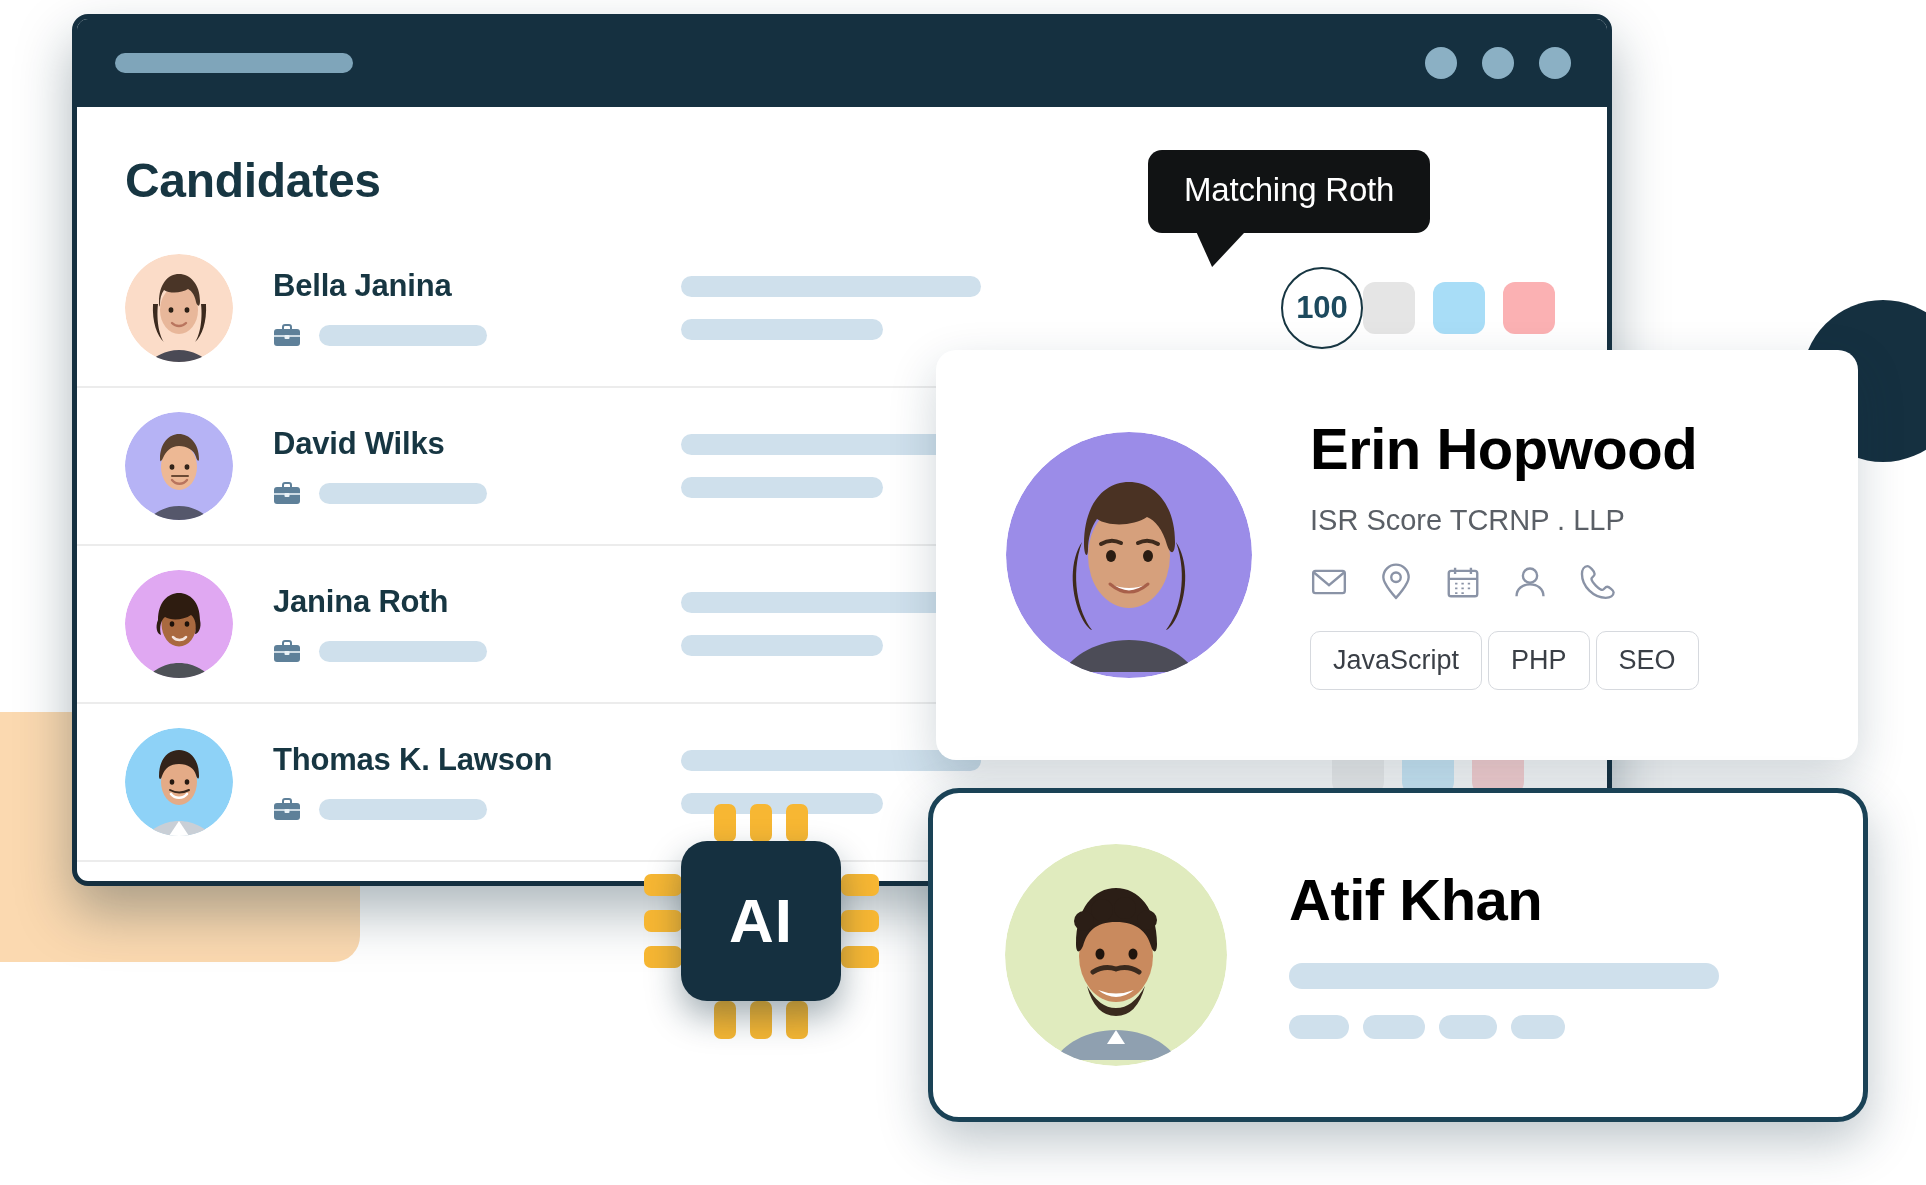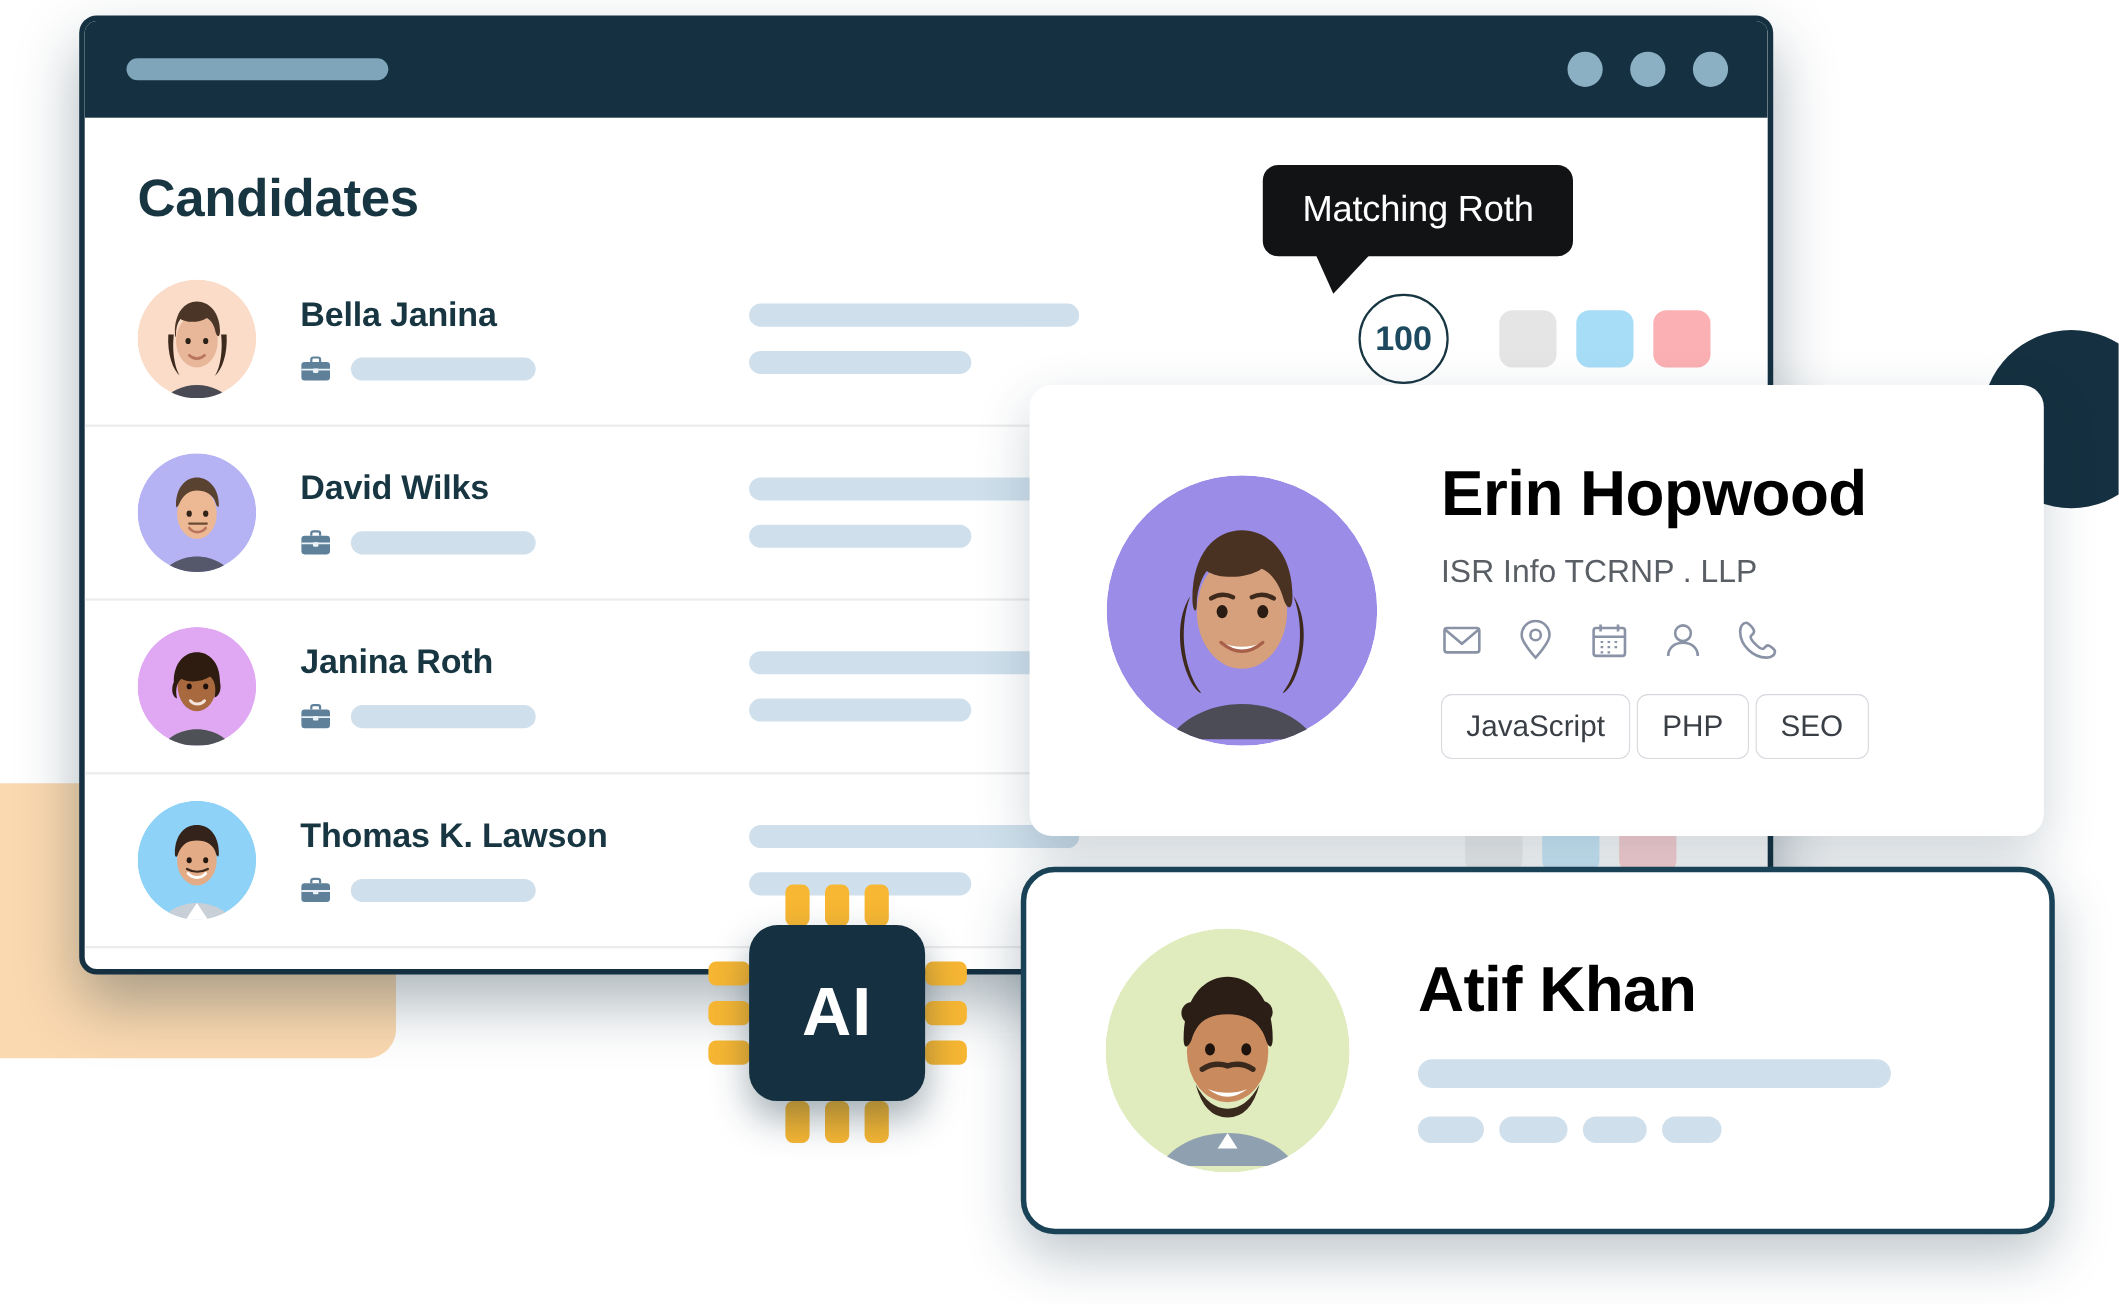--- a/index.html
+++ b/index.html
@@ -81,21 +81,21 @@
   .briefcase { width: 28px; height: 26px; flex: 0 0 28px; }
   .bar { background: #CFE0EC; border-radius: 11px; height: 21px; }
   .bar-job { width: 168px; }
 
   .cand-mid { margin-left: 28px; width: 330px; }
   .bar-a { width: 300px; margin-bottom: 22px; }
   .bar-b { width: 202px; }
 
   .cand-right {
     margin-left: auto; display: flex; align-items: center;
-    gap: 46px; padding-right: 52px;
+    padding-right: 52px;
   }
   .score-circle {
     width: 82px; height: 82px; border-radius: 50%;
     border: 2px solid #173642; background: #fff;
     display: flex; align-items: center; justify-content: center;
     font-size: 31px; font-weight: 700; color: #1D4A5E;
   }
   .swatches { display: flex; gap: 18px; }
   .swatch { width: 52px; height: 52px; border-radius: 12px; }
 
@@ -390,21 +390,21 @@
         <ellipse cx="105" cy="124" rx="5" ry="6" fill="#2A1C12"></ellipse>
         <ellipse cx="142" cy="124" rx="5" ry="6" fill="#2A1C12"></ellipse>
         <path d="M95 112q10-6 20-1" stroke="#3E2A1C" stroke-width="4" fill="none" stroke-linecap="round"></path>
         <path d="M132 111q10-5 20 1" stroke="#3E2A1C" stroke-width="4" fill="none" stroke-linecap="round"></path>
         <path d="M104 152q19 16 38 0 -19 8 -38 0z" fill="#FFFFFF"></path>
         <path d="M104 152q19 16 38 0" stroke="#A8604A" stroke-width="3" fill="none" stroke-linecap="round"></path>
       </svg>
     </div>
     <div class="card-body">
       <div class="card-name">Erin Hopwood</div>
-      <div class="card-company">ISR Info TCRNP . LLP</div>
+      <div class="card-company">ISR Score TCRNP . LLP</div>
       <div class="icon-row">
         <span class="ci">
           <svg viewBox="0 0 24 24" fill="none" stroke="currentColor" stroke-width="1.5">
               <rect x="2" y="5" width="20" height="14" rx="1.5"></rect>
               <path d="M2.5 6l9.5 8 9.5-8"></path>
             </svg>
         </span>
         <span class="ci">
           <svg viewBox="0 0 24 24" fill="none" stroke="currentColor" stroke-width="1.5">
               <path d="M12 22s8-8.5 8-13a8 8 0 10-16 0c0 4.5 8 13 8 13z"></path>

